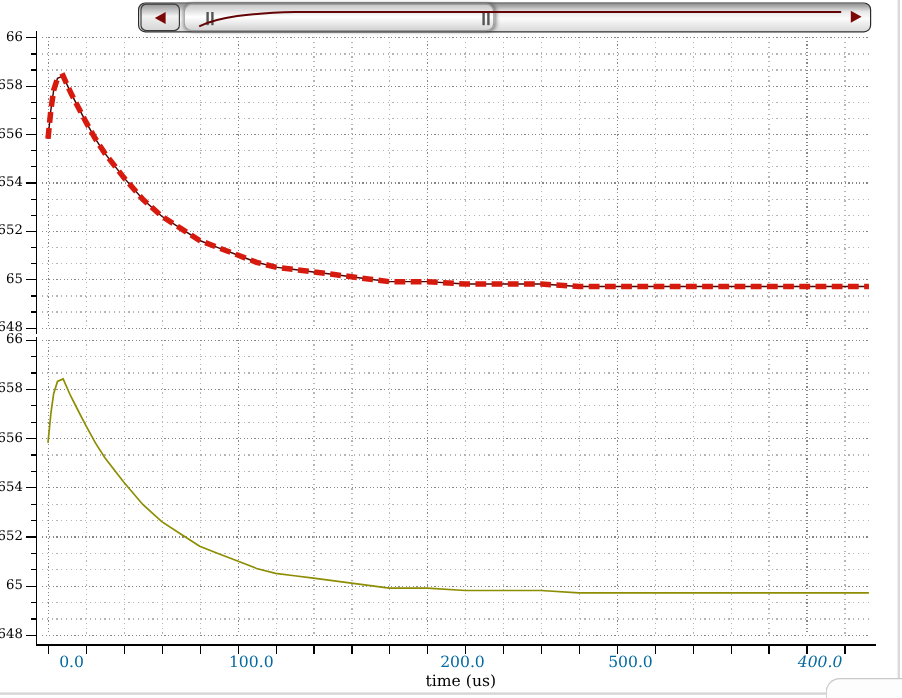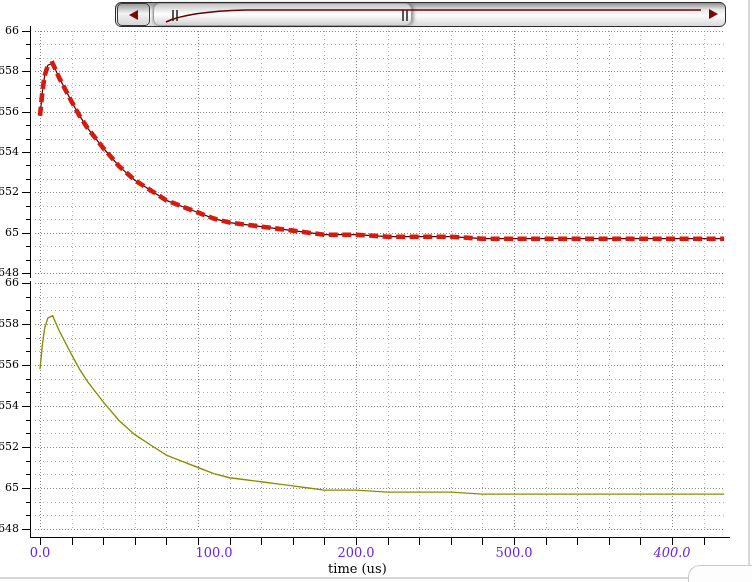--- a/index.html
+++ b/index.html
@@ -31,23 +31,23 @@
   .grip{position:absolute;top:6px;width:6px;height:11px;box-sizing:border-box;
     border-left:2px solid #555;border-right:2px solid #555;}
   #sb-grip-left{left:18px;}
   #sb-grip-right{right:3px;}
   #sb-preview{position:absolute;left:0;top:0;z-index:3;pointer-events:none;}
   #sb-right-arrow{position:absolute;right:7px;top:6px;z-index:4;}
   
   #plot-svg{position:absolute;left:0;top:0;}
   .ylab{position:absolute;width:27px;left:-8px;text-align:right;font-size:11px;color:#000;
         height:12px;line-height:12px;white-space:nowrap;}
-  .xlab{position:absolute;width:60px;text-align:center;font-size:13px;color:#6d28d9;
+  .xlab{position:absolute;width:60px;text-align:right;font-size:13px;color:#0369a1;
         height:14px;line-height:14px;top:546px;}
-  #xaxis-title{position:absolute;left:328px;top:561px;width:112px;text-align:left;
+  #xaxis-title{position:absolute;left:328px;top:561px;width:112px;text-align:center;
         font-size:13px;color:#000;}
   
   #h-divider{position:absolute;left:0;top:577px;width:752px;height:2px;background:#d6d6d6;}
   #v-divider{position:absolute;left:748px;top:0;width:2px;height:582px;background:#d9d9d9;}
   #corner-tab{position:absolute;left:688px;top:565px;width:64px;height:17px;
     background:#fdfdfd;border-top:1px solid #c9c9c9;border-left:1px solid #c9c9c9;
     border-radius:12px 0 0 0;z-index:6;}
 </style>
 </head>
 <body>
@@ -242,22 +242,22 @@
     <span class="ylab" style="top: 277px;">66</span>
     <span class="ylab" style="top: 318px;">658</span>
     <span class="ylab" style="top: 359px;">656</span>
     <span class="ylab" style="top: 400px;">654</span>
     <span class="ylab" style="top: 441px;">652</span>
     <span class="ylab" style="top: 482px;">65</span>
     <span class="ylab" style="top: 523px;">648</span>
   </div>
 <div id="x-labels">
     <span class="xlab" style="left: 10px;">0.0</span>
-    <span class="xlab" style="left: 184px;">100.0</span>
-    <span class="xlab" style="left: 326px;">200.0</span>
+    <span class="xlab" style="left: 168px;">100.0</span>
+    <span class="xlab" style="left: 344px;">200.0</span>
     <span class="xlab" style="left: 484px;">500.0</span>
     <span class="xlab" style="left: 642px; font-style: italic;">400.0</span>
   </div>
 <div id="xaxis-title">time (us)</div>
 
 <div id="h-divider"></div>
 <div id="v-divider"></div>
 <div id="corner-tab"></div>
 
 </body></html>

